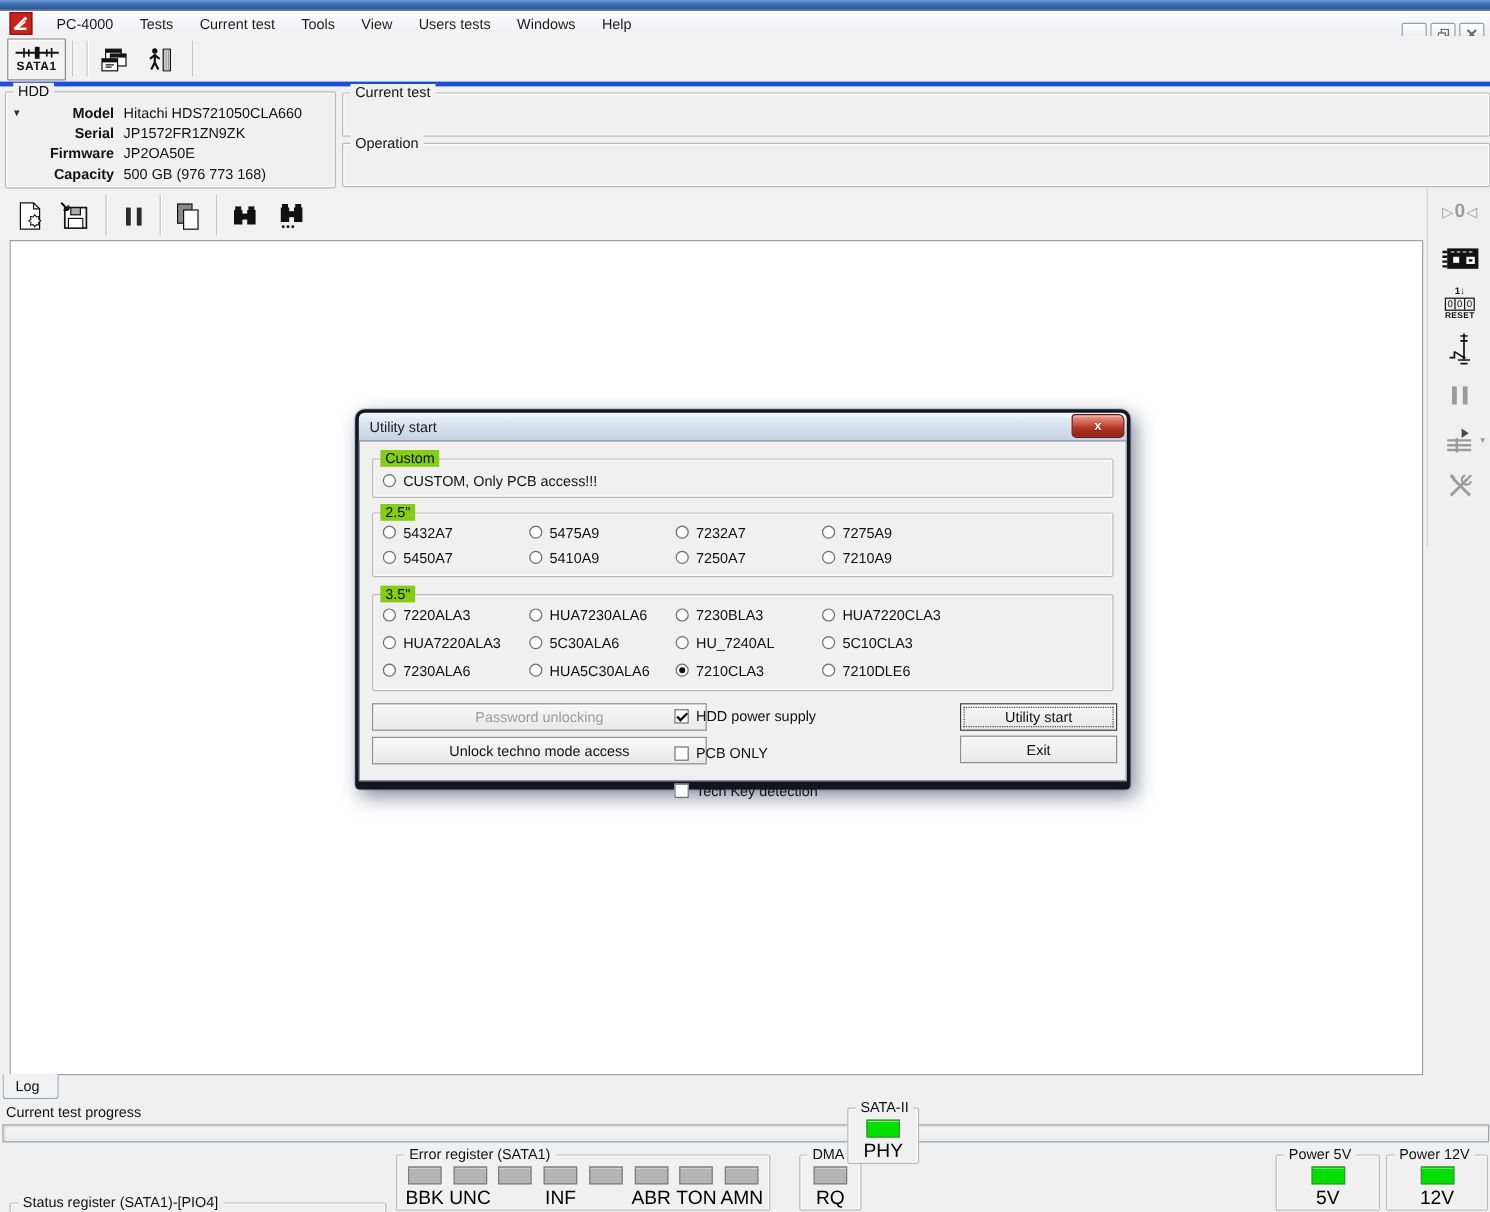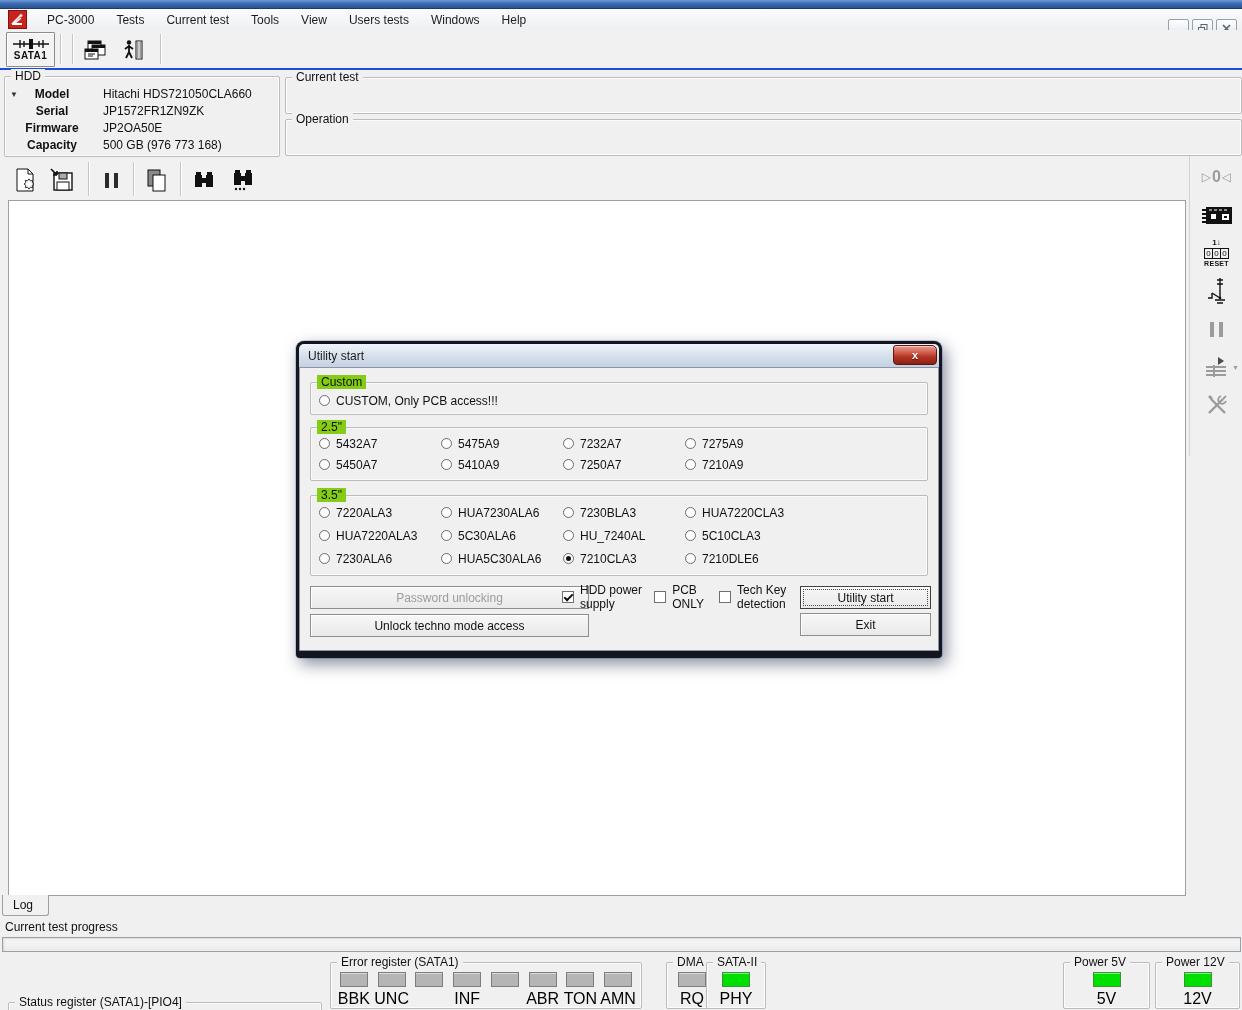--- a/index.html
+++ b/index.html
@@ -12,37 +12,37 @@
   .menubar{position:absolute;left:0;top:9px;width:1242px;height:21px;
     background:linear-gradient(#fbfbfc,#eef0f3);border-bottom:1px solid #aab3c0;display:flex;align-items:center;}
   .applogo{width:17px;height:17px;margin:0 9px 0 8px;background:#c9231d;border:1px solid #7e120e;
     display:flex;align-items:center;justify-content:center;flex:0 0 auto;}
   .menu-item{padding:0 11px;height:21px;display:flex;align-items:center;color:#1c1c1c;cursor:default;}
   .win-controls{position:absolute;right:5px;top:10px;display:flex;gap:3px;}
   .win-btn{width:19px;height:17px;background:linear-gradient(#ffffff,#dde3ea);border:1px solid #94a0ae;
     border-radius:2px;display:flex;align-items:center;justify-content:center;}
 
   
-  .toolbar-top{position:absolute;left:0;top:30px;width:1242px;height:38px;background:#f1f1f1;border-bottom:2px solid #1d4ed8;}
+  .toolbar-top{position:absolute;left:0;top:30px;width:1242px;height:38px;background:#f1f1f1;border-bottom:4px solid #1d4ed8;}
   .sata-btn{position:absolute;left:6px;top:2px;width:47px;height:33px;border:1px solid #8b8b8b;background:#f3f3f3;
     display:flex;flex-direction:column;align-items:center;justify-content:center;border-radius:1px;box-shadow:inset 1px 1px 0 #fff;}
   .sata-btn .lbl{font-weight:bold;font-size:10px;letter-spacing:.4px;}
   .vsep{position:absolute;top:4px;width:1px;height:30px;background:#c6c6c6;box-shadow:1px 0 0 #ffffff;}
   .tb-icon{position:absolute;width:28px;height:28px;display:flex;align-items:center;justify-content:center;border:1px solid transparent;}
   .toolbar-mid{position:absolute;left:0;top:158px;width:1186px;height:42px;background:#f1f1f1;}
   .toolbar-mid .vsep{height:34px;}
 
   
   .group{position:absolute;border:1px solid #bcbcbc;border-radius:2px;background:#f0f0f0;box-shadow:inset 0 0 0 1px #fdfdfd;}
   .glabel{position:absolute;top:-8px;left:6px;background:#f0f0f0;padding:0 4px;line-height:14px;white-space:nowrap;}
 
   
   .hdd-rows{position:absolute;left:4px;top:9px;right:4px;}
   .hdd-row{display:flex;line-height:17px;}
-  .hdd-lbl{width:86px;text-align:center;font-weight:bold;padding-right:8px;flex:0 0 auto;}
+  .hdd-lbl{width:86px;text-align:right;font-weight:bold;padding-right:8px;flex:0 0 auto;}
   .hdd-val{white-space:nowrap;}
   .hdd-dd{position:absolute;left:5px;top:13px;font-size:8px;color:#333;}
 
   
   .right-rail{position:absolute;left:1189px;top:156px;width:53px;height:300px;border-left:1px solid #d2d2d2;
     display:flex;flex-direction:column;align-items:center;}
   .rail-item{height:38px;display:flex;align-items:center;justify-content:center;width:100%;position:relative;}
   .zero-ic{color:#9b9b9b;font-size:12px;display:flex;align-items:center;gap:1px;}
   .zero-ic b{font-size:16px;font-weight:bold;}
   .reset-ic{display:flex;flex-direction:column;align-items:center;line-height:1;}
@@ -97,40 +97,40 @@
     border-left:2px solid #111;border-bottom:2px solid #111;transform:rotate(-45deg);}
   .btn{background:linear-gradient(#f7f7f7,#e9e9e9);border:1px solid #8e8e8e;box-shadow:inset 1px 1px 0 #fff;
     font-size:12px;display:flex;align-items:center;justify-content:center;box-sizing:border-box;cursor:default;
     font-family:"Liberation Sans","DejaVu Sans",sans-serif;}
   .btn.disabled{color:#9c9c9c;}
   .btn.default{border:1px solid #3f3f3f;position:relative;}
   .btn.default::after{content:"";position:absolute;inset:2px;border:1px dotted #4a4a4a;}
   .dlg-bottom{display:flex;margin-top:10px;}
   .col-left{display:flex;flex-direction:column;gap:5px;width:243px;flex:0 0 auto;}
   .col-left .btn{height:23px;width:279px;}
-  .col-cb{margin-left:9px;display:flex;flex-direction:row;gap:12px;width:238px;flex:0 0 auto;padding-top:1px;}
+  .col-cb{margin-left:9px;display:flex;flex-direction:column;gap:12px;width:238px;flex:0 0 auto;padding-top:1px;}
   .col-right{margin-left:auto;display:flex;flex-direction:column;gap:4px;}
   .col-right .btn{height:23px;width:131px;}
 </style>
 </head>
 <body>
 
 <div class="app">
 
   <div class="titlebar"></div>
 
   <div class="menubar">
     <span class="applogo">
       <svg width="13" height="13" viewBox="0 0 13 13">
           <path d="M1 11 L8 4 M8 4 l2 -2 M3 11 l7 -6" stroke="#fff" stroke-width="1.6" fill="none"></path>
           <rect x="1" y="10" width="10" height="2" fill="#fff"></rect>
           <circle cx="10" cy="2.6" r="1.4" fill="#fff"></circle>
         </svg>
     </span>
-    <span class="menu-item">PC-3000</span>
+    <span class="menu-item">PC-4000</span>
     <span class="menu-item">Tests</span>
     <span class="menu-item">Current test</span>
     <span class="menu-item">Tools</span>
     <span class="menu-item">View</span>
     <span class="menu-item">Users tests</span>
     <span class="menu-item">Windows</span>
     <span class="menu-item">Help</span>
     <div class="win-controls">
       <span class="win-btn">
           <span style="width:8px;height:2px;background:#5d6670;margin-top:6px;"></span>
@@ -412,21 +412,21 @@
   <div class="group" style="left:648px;top:962px;width:50px;height:45px;margin-left:18px;">
     <span class="glabel">DMA</span>
     <div class="led-row">
         <div class="led-cell">
           <span class="led"></span>
           <span class="led-lbl">RQ</span>
         </div>
       </div>
   </div>
 
-  <div class="group" style="left:706px;top:962px;width:58px;height:45px;">
+  <div class="group" style="left:706px;top:923px;width:58px;height:45px;">
     <span class="glabel">SATA-II</span>
     <div class="led-row">
         <div class="led-cell">
           <span class="led on"></span>
           <span class="led-lbl">PHY</span>
         </div>
       </div>
   </div>
 
   <div class="group" style="left:1063px;top:962px;width:85px;height:45px;">

